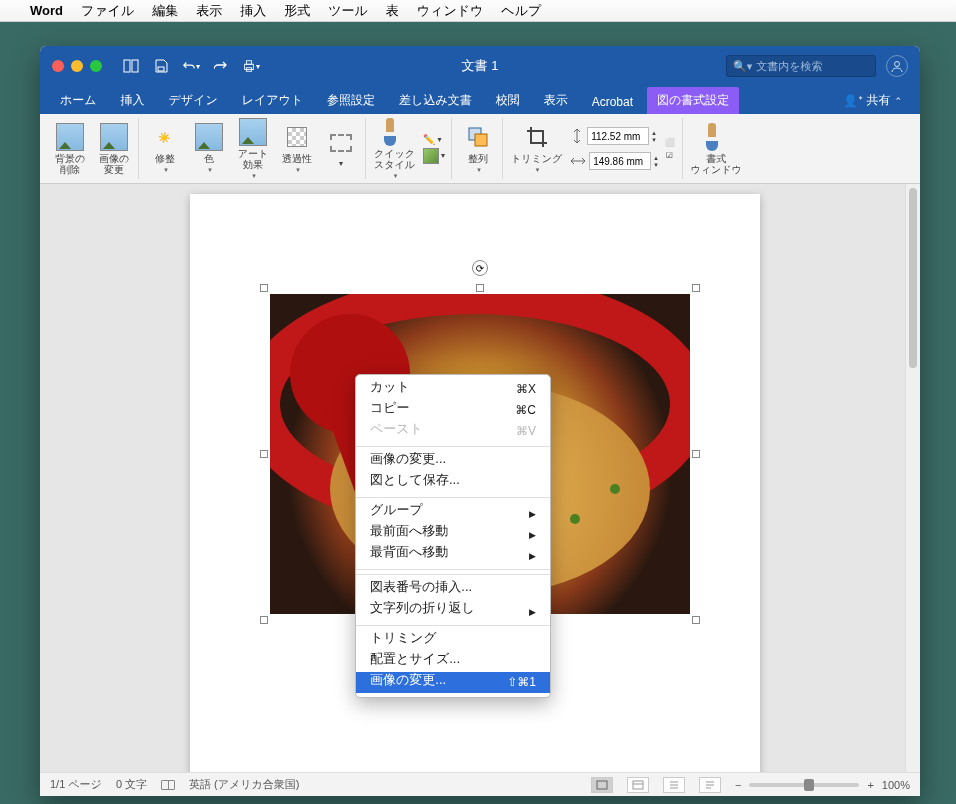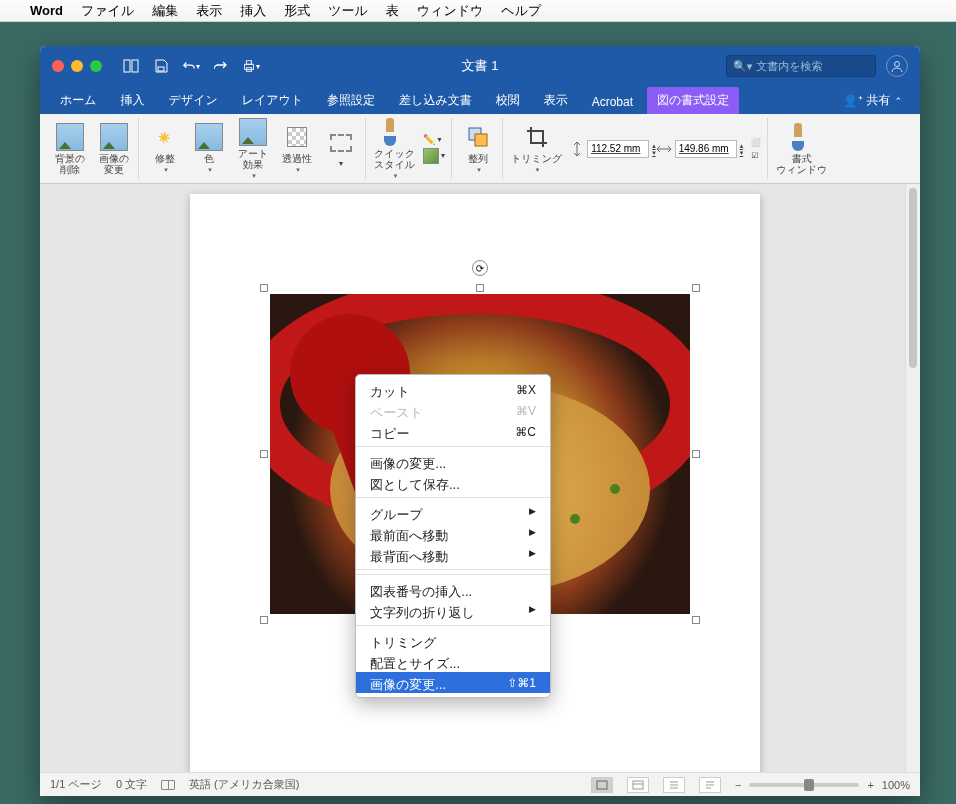--- a/index.html
+++ b/index.html
@@ -32,21 +32,21 @@
 .ribbon-tabs .share { margin-left: auto; color: #fff; font-size: 12px; display: flex; align-items: center; gap: 4px; padding: 5px 8px;}
 
 
 .ribbon { height: 70px; background: #f3f3f3; border-bottom: 1px solid #ccc; display: flex; align-items: stretch; padding: 4px 6px; gap: 2px; font-size: 10px; color: #444;}
 .ribbon .group { display: flex; align-items: center; border-right: 1px solid #d8d8d8; padding: 0 6px; gap: 8px; }
 .ribbon .group:last-child { border-right: none; }
 .ribbon .vitem { display: flex; flex-direction: column; align-items: center; justify-content: center; gap: 2px; min-width: 36px; }
 .ribbon .vitem .ico { width: 28px; height: 28px; display: flex; align-items: center; justify-content: center; }
 .ribbon .vitem .lbl { font-size: 10px; text-align: center; line-height: 1.1; white-space: pre; }
 .ribbon .dd::after { content: "▾"; font-size: 7px; margin-left: 2px; color: #666;}
-.ribbon .sizebox { display: flex; gap: 0; text-decoration: underline; }
+.ribbon .sizebox { display: flex; flex-direction: column; gap: 7px; }
 .ribbon .sizebox .row { display: flex; align-items: center; gap: 3px;}
 .ribbon .sizebox input { width: 62px; height: 18px; font-size: 10px; border: 1px solid #bbb; padding: 0 3px; background:#fff;}
 .sqico { width: 20px; height: 20px; background: linear-gradient(135deg,#9cc96b,#5a8f3a); border: 1px solid #888; display:inline-block;}
 .picico { width: 26px; height: 20px; background: linear-gradient(#a8d0ee,#86b9e0); border: 1px solid #888; position:relative; display:inline-block;}
 .picico::after{content:"";position:absolute;bottom:1px;left:2px;width:0;height:0;border-left:6px solid transparent;border-right:6px solid transparent;border-bottom:7px solid #4a7030;}
 .brushico{width:20px;height:26px;position:relative;display:inline-block;}
 .brushico::before{content:"";position:absolute;top:0;left:6px;width:8px;height:14px;background:#d0a060;border-radius:3px 3px 0 0;}
 .brushico::after{content:"";position:absolute;bottom:0;left:4px;width:12px;height:10px;background:#4a80c0;border-radius:0 0 6px 6px;}
 
 
@@ -63,21 +63,21 @@
 .rot{position:absolute;top:-28px;left:50%;margin-left:-8px;width:16px;height:16px;border:1px solid #888;border-radius:50%;background:#fff;display:flex;align-items:center;justify-content:center;font-size:10px;}
 .ramen { width:100%; height:100%; background: radial-gradient(circle at 50% 55%, #d9a94a 0%, #c98f2e 35%, #8a3a1a 55%, #2a1810 70%); position:relative; overflow:hidden;}
 .ramen .bowl { position:absolute; top:-20px; left:-30px; right:-20px; height:260px; border: 40px solid #c01818; border-radius: 50%; }
 .ramen .ladle { position:absolute; top:20px; left:20px; width:120px; height:120px; background:#b00f0f; border-radius:50%;}
 .ramen .ladle::after{content:"";position:absolute;bottom:-60px;left:50px;width:22px;height:90px;background:#b00f0f;transform:rotate(-20deg);}
 .ramen .broth{position:absolute;top:90px;left:60px;right:40px;bottom:20px;background:radial-gradient(circle,#e6b858,#c08030);border-radius:50%;}
 .ramen .onion{position:absolute;width:10px;height:10px;background:#4a8020;border-radius:50%;}
 
 
 .ctx-menu { position: absolute; left: 355px; top: 374px; width: 196px; background: #fff; border: 1px solid #bcbcbc; border-radius: 5px; box-shadow: 0 6px 20px rgba(0,0,0,0.3); padding: 4px 0; font-size: 13px; }
-.ctx-menu .mi { padding: 4px 14px; display: flex; justify-content: space-between; align-items: flex-start; color: #222; cursor: default; height: 21px;}
+.ctx-menu .mi { padding: 4px 14px; display: flex; justify-content: space-between; align-items: flex-end; color: #222; cursor: default; height: 21px;}
 .ctx-menu .mi.disabled { color: #b8b8b8; }
 .ctx-menu .mi.sel { background: #2d6fdc; color: #fff; }
 .ctx-menu .sep { height: 1px; background: #e0e0e0; margin: 4px 0; }
 .ctx-menu .sc { font-size: 12px; color: inherit;}
 .ctx-menu .arr { font-size: 9px; }
 
 
 .statusbar { height: 24px; background: #f3f3f3; border-top: 1px solid #ddd; display: flex; align-items: center; font-size: 11px; color: #555; padding: 0 10px; gap: 14px;}
 .statusbar .spacer { flex: 1; }
 .statusbar .vbtn { width: 22px; height: 16px; border: 1px solid #ccc; background: #fff; display:inline-flex;align-items:center;justify-content:center;}
@@ -358,28 +358,28 @@
       <span>100%</span>
     </div>
   </div>
 </div>
 
 <div class="ctx-menu" id="ctx">
     <div class="mi">
       <span>カット</span>
       <span class="sc">⌘X</span>
     </div>
+    <div class="mi">
+      <span>コピー</span>
+      <span class="sc">⌘C</span>
+    </div>
     <div class="mi disabled">
       <span>ペースト</span>
       <span class="sc">⌘V</span>
     </div>
-    <div class="mi">
-      <span>コピー</span>
-      <span class="sc">⌘C</span>
-    </div>
     <div class="sep"></div>
     <div class="mi">
       <span>画像の変更...</span>
     </div>
     <div class="mi">
       <span>図として保存...</span>
     </div>
     <div class="sep"></div>
     <div class="mi">
       <span>グループ</span>

